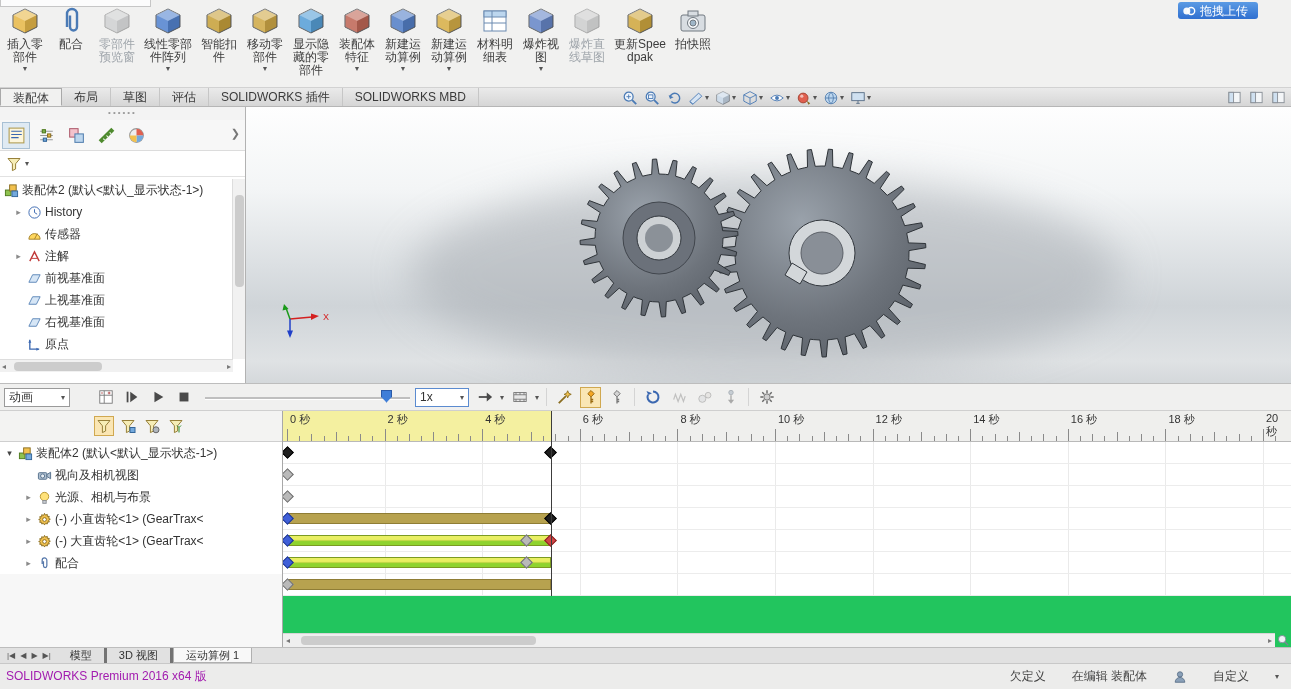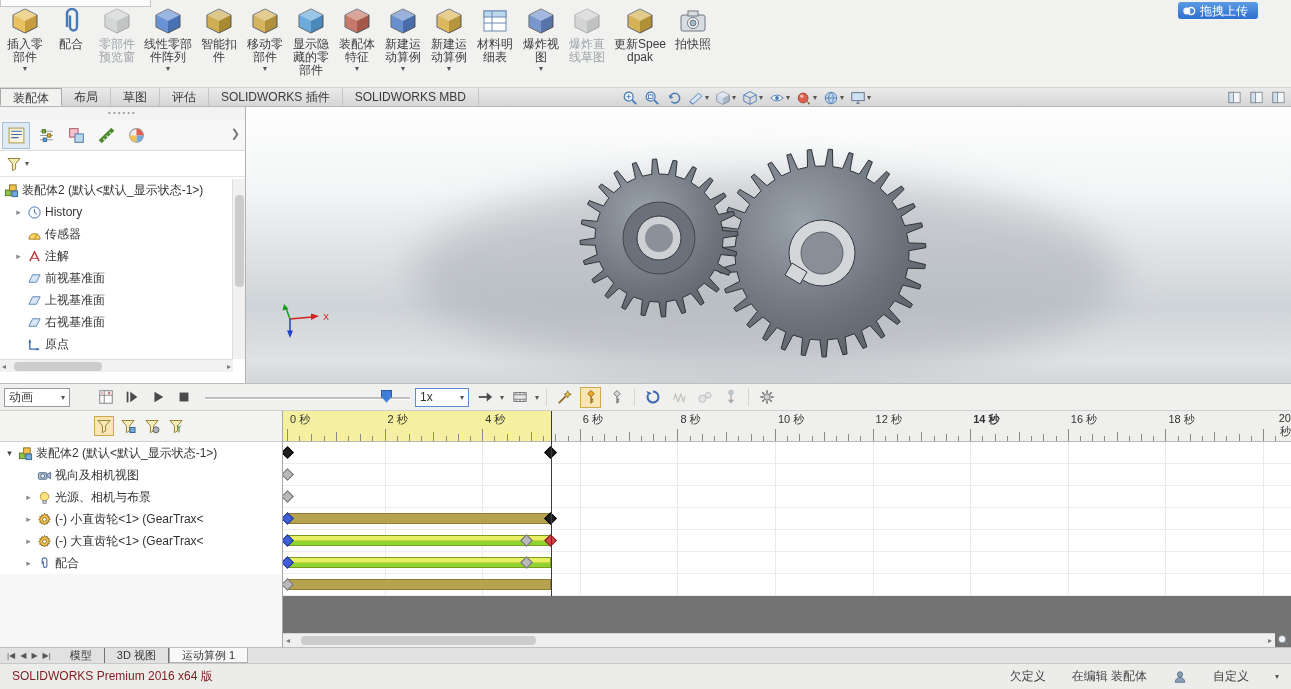--- a/index.html
+++ b/index.html
@@ -61,21 +61,21 @@
 .mslider{width:205px;height:19px;position:relative;margin-left:6px}
 .mslider .track{position:absolute;left:0;right:0;top:9px;height:2px;background:#bfbfbf;box-shadow:0 1px 0 #fff}
 .mslider .mark{position:absolute;left:176px;top:2px;width:11px;height:13px;background:#3f7ed8;border:1px solid #2a5aa8;clip-path:polygon(0 0,100% 0,100% 55%,50% 100%,0 55%)}
 .speedsel{min-width:54px;height:19px;border:1px solid #5b8bd0;background:#fff;display:flex;align-items:center;justify-content:space-between;padding:0 4px}
 .m-body{position:absolute;left:0;top:27px;right:0;bottom:0;display:flex}
 .m-tree-col{width:283px;background:#f7f7f7;border-right:1px solid #a8a8a8;position:relative;flex:none}
 .m-filter{height:31px;border-bottom:1px solid #cfcfcf;background:#f3f3f2;display:flex;align-items:center;gap:4px;padding-left:94px}
 .m-filter .mbtn{width:20px;height:20px}
 #m-tree{background:#fff}
 .mrow{height:22px;display:flex;align-items:center;gap:3px;padding-left:4px;white-space:nowrap;overflow:hidden;background:#fff}
-.m-time-col{position:relative;flex:1;background:#737373;overflow:hidden}
+.m-time-col{position:relative;flex:1;background:#22c55e;overflow:hidden}
 .ruler{position:relative;height:31px;background:#efefed;border-bottom:1px solid #b9b9b9;overflow:hidden}
 .ruler .yellow{position:absolute;left:0;top:0;bottom:0;background:#f4f0a0}
 .tick{position:absolute;bottom:0;width:1px;background:#8a8a8a}
 .tlabel{position:absolute;top:1px;font-size:11px;color:#333}
 #t-rows{position:relative;background:#fff;border-bottom:1px solid #d8d8d8}
 .trow{height:22px;position:relative;border-bottom:1px solid #ececec}
 .gline{position:absolute;top:0;bottom:0;width:1px;background:#eaeaea}
 .bar{position:absolute;top:5px;height:11px}
 .bar.olive{background:#b7a24f;border:1px solid #8f7d35}
 .bar.green{background:linear-gradient(180deg,#e9ef62 0%,#e9ef62 38%,#c2d845 50%,#8fd32e 62%,#8fd32e 100%);border:1px solid #7b9a22}
@@ -84,24 +84,24 @@
 .key.gray{background:#b9b9b9;border:1px solid #6e6e6e}
 .key.blue{background:#3f5fd8;border:1px solid #20368c}
 .key.red{background:#d04545;border:1px solid #8c1f1f}
 .playhead{position:absolute;top:0;width:1px;background:#3c3c3c;z-index:4}
 .m-hscroll{position:absolute;left:0;right:16px;bottom:0;height:14px;background:#efefef;border-top:1px solid #d6d6d6}
 .m-hscroll .thumb{position:absolute;left:18px;top:2px;width:235px;height:9px;background:#cccccc;border-radius:4px}
 #tl-fit{position:absolute;right:1px;bottom:1px;width:14px;height:13px;display:flex;align-items:center;justify-content:center}
 
 #doctabs{position:absolute;left:0;top:647px;width:1291px;height:16px;background:#e1e1e1;border-top:1px solid #bdbdbd;display:flex;align-items:stretch;font-size:11px}
 .dnav{display:flex;align-items:center;gap:5px;padding:0 7px;color:#555;font-size:8px}
-.dtab{padding:0 12px;line-height:15px;border-right:1px solid #737373;color:#333}
+.dtab{padding:0 12px;line-height:15px;border-right:3px solid #737373;color:#333}
 .dtab.active{background:#f8f8f8;border:1px solid #b0b0b0;border-top:none}
 #statusbar{position:absolute;left:0;top:663px;width:1291px;height:26px;background:#ececeb;border-top:1px solid #c8c8c8;display:flex;align-items:center}
-.sb-left{margin-left:12px;color:#7f1d1d}
+.sb-left{margin-left:6px;color:#a21caf}
 .sb-right{position:absolute;right:12px;display:flex;align-items:center;gap:26px;color:#444}
 
 #recorder-strip{position:absolute;left:0;top:0;width:151px;height:7px;background:#fcfcfc;border:1px solid #c6c6c6;border-top:none;z-index:9}
 #upload-pill{position:absolute;right:33px;top:2px;height:17px;background:linear-gradient(#5b9be4,#2f6fd0);border-radius:3px;display:flex;align-items:center;gap:4px;padding:0 10px 0 4px;color:#fff;font-size:12px;line-height:16px;z-index:9}
 </style>
 </head>
 <body>
 
 <div id="app">
   <div id="recorder-strip"></div>
@@ -925,24 +925,24 @@
             <div class="tick" style="left: 967.8px; height: 5px;"></div>
             <div class="tick" style="left: 980px; height: 12px;"></div>
             <div class="tick" style="left: 992.2px; height: 5px;"></div>
             <div class="tlabel" style="left: 7px;">0 秒</div>
             <div class="tlabel" style="left: 104.6px;">2 秒</div>
             <div class="tlabel" style="left: 202.2px;">4 秒</div>
             <div class="tlabel" style="left: 299.8px;">6 秒</div>
             <div class="tlabel" style="left: 397.4px;">8 秒</div>
             <div class="tlabel" style="left: 495px;">10 秒</div>
             <div class="tlabel" style="left: 592.6px;">12 秒</div>
-            <div class="tlabel" style="left: 690.2px; font-weight: bold;">14 秒</div>
+            <div class="tlabel" style="left: 690.2px;">14 秒</div>
             <div class="tlabel" style="left: 787.8px;">16 秒</div>
             <div class="tlabel" style="left: 885.4px;">18 秒</div>
-            <div class="tlabel" style="left: 983px; text-align: right;">20 秒</div>
+            <div class="tlabel" style="left: 983px;">20 秒</div>
           </div>
         <div id="t-rows" style="height: 154px;">
             <div class="gline" style="left: 101.6px;"></div>
             <div class="gline" style="left: 199.2px;"></div>
             <div class="gline" style="left: 296.8px;"></div>
             <div class="gline" style="left: 394.4px;"></div>
             <div class="gline" style="left: 492px;"></div>
             <div class="gline" style="left: 589.6px;"></div>
             <div class="gline" style="left: 687.2px;"></div>
             <div class="gline" style="left: 784.8px;"></div>

